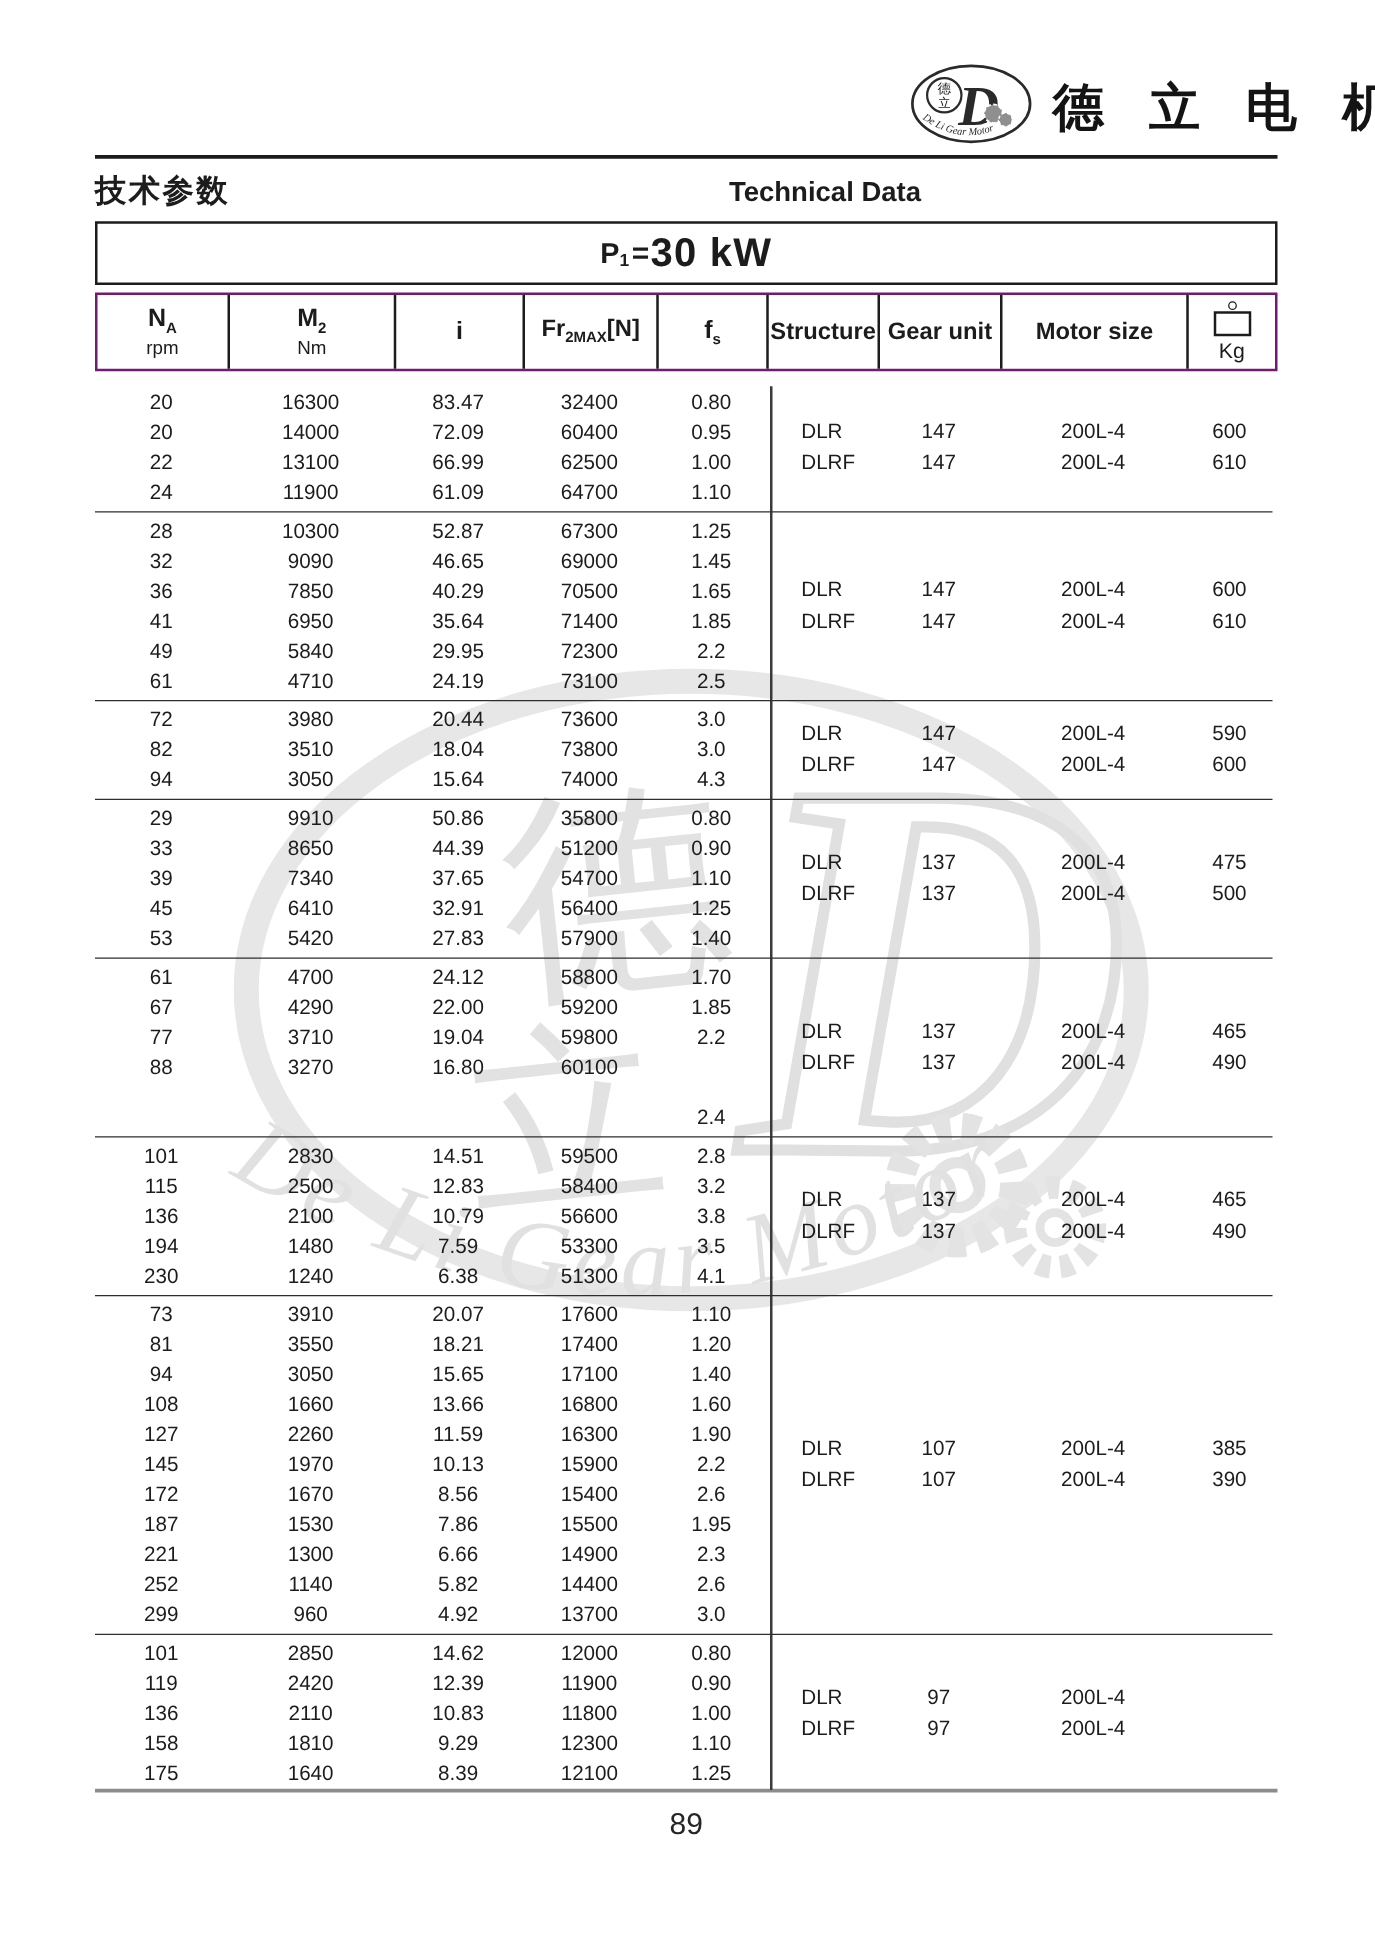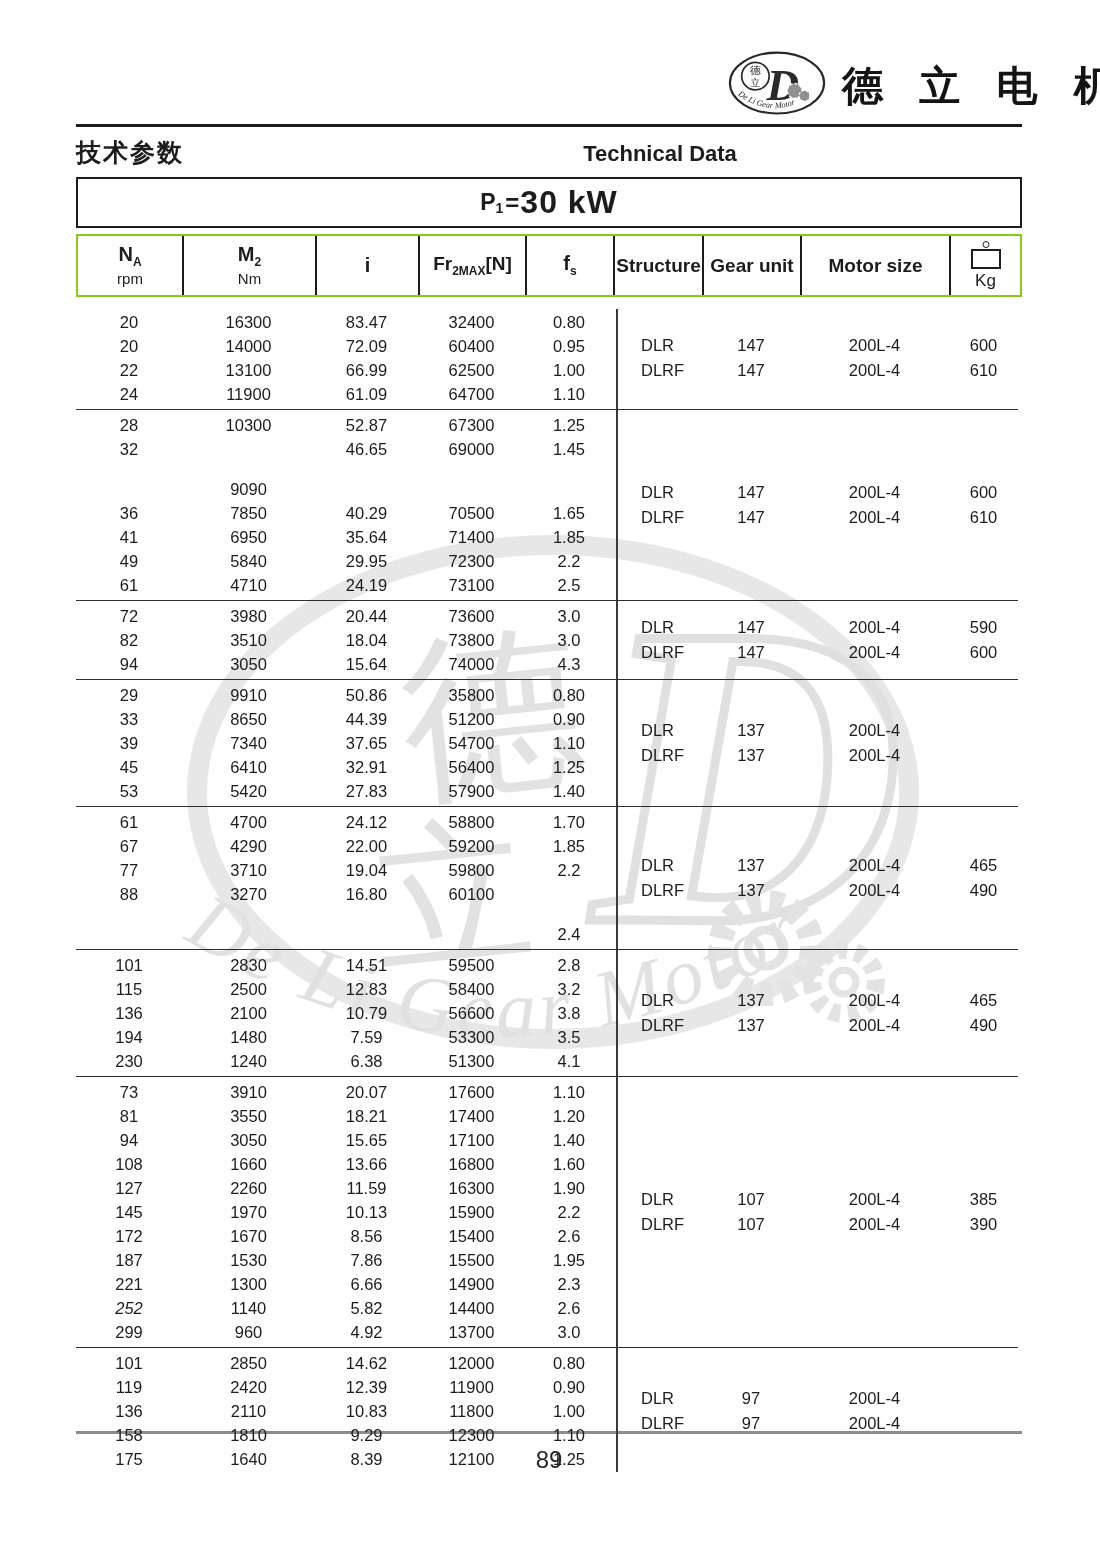--- a/index.html
+++ b/index.html
@@ -29,21 +29,21 @@
     border:2px solid #1c1c1c; display:flex; align-items:center; justify-content:center;
   }
   .power-sym { font-size:23px; font-weight:bold; }
   .power-sub { font-size:14px; font-weight:bold; position:relative; top:5px; }
   .power-eq  { font-size:24px; font-weight:bold; margin:0 1px 0 2px; }
   .power-val { font-size:32px; font-weight:bold; letter-spacing:1px; }
 
   
   .col-header {
     top:234px; left:76px; width:942px; height:59px;
-    border:2px solid #84cc16; display:grid;
+    border:2px solid #701a75; display:grid;
     grid-template-columns:106px 133px 103px 107px 88px 89px 98px 149px 69px;
   }
   .hcell {
     border-right:2px solid #1c1c1c;
     display:flex; flex-direction:column; align-items:center; justify-content:center; line-height:1.15;
   }
   .hcell:last-child { border-right:none; }
   .hmain { font-size:20px; font-weight:bold; }
   .hmain sub { font-size:12px; font-weight:bold; }
   .hunit { font-size:15px; }
@@ -202,21 +202,21 @@
         <div class="gearline">610</div>
       </div>
     </div>
     <div class="group">
       <div class="cell" style="grid-area: 1 / 1;">28</div>
       <div class="cell" style="grid-area: 1 / 2;">10300</div>
       <div class="cell" style="grid-area: 1 / 3;">52.87</div>
       <div class="cell" style="grid-area: 1 / 4;">67300</div>
       <div class="cell" style="grid-area: 1 / 5;">1.25</div>
       <div class="cell" style="grid-area: 2 / 1;">32</div>
-      <div class="cell" style="grid-area: 2 / 2; margin-top: 40px;">9090</div>
+      <div class="cell" style="grid-area: 2 / 2;">9090</div>
       <div class="cell" style="grid-area: 2 / 3;">46.65</div>
       <div class="cell" style="grid-area: 2 / 4;">69000</div>
       <div class="cell" style="grid-area: 2 / 5;">1.45</div>
       <div class="cell" style="grid-area: 3 / 1;">36</div>
       <div class="cell" style="grid-area: 3 / 2;">7850</div>
       <div class="cell" style="grid-area: 3 / 3;">40.29</div>
       <div class="cell" style="grid-area: 3 / 4;">70500</div>
       <div class="cell" style="grid-area: 3 / 5;">1.65</div>
       <div class="cell" style="grid-area: 4 / 1;">41</div>
       <div class="cell" style="grid-area: 4 / 2;">6950</div>
@@ -313,20 +313,24 @@
         <div class="gearline">DLR</div>
         <div class="gearline">DLRF</div>
       </div>
       <div class="gearcol" style="grid-area: 1 / 7 / 6;">
         <div class="gearline">137</div>
         <div class="gearline">137</div>
       </div>
       <div class="gearcol" style="grid-area: 1 / 8 / 6;">
         <div class="gearline">200L-4</div>
         <div class="gearline">200L-4</div>
+      </div>
+      <div class="gearcol" style="grid-area: 1 / 9 / 6;">
+        <div class="gearline">475</div>
+        <div class="gearline">500</div>
       </div>
     </div>
     <div class="group">
       <div class="cell" style="grid-area: 1 / 1;">61</div>
       <div class="cell" style="grid-area: 1 / 2;">4700</div>
       <div class="cell" style="grid-area: 1 / 3;">24.12</div>
       <div class="cell" style="grid-area: 1 / 4;">58800</div>
       <div class="cell" style="grid-area: 1 / 5;">1.70</div>
       <div class="cell" style="grid-area: 2 / 1;">67</div>
       <div class="cell" style="grid-area: 2 / 2;">4290</div>
@@ -442,21 +446,21 @@
       <div class="cell" style="grid-area: 8 / 1;">187</div>
       <div class="cell" style="grid-area: 8 / 2;">1530</div>
       <div class="cell" style="grid-area: 8 / 3;">7.86</div>
       <div class="cell" style="grid-area: 8 / 4;">15500</div>
       <div class="cell" style="grid-area: 8 / 5;">1.95</div>
       <div class="cell" style="grid-area: 9 / 1;">221</div>
       <div class="cell" style="grid-area: 9 / 2;">1300</div>
       <div class="cell" style="grid-area: 9 / 3;">6.66</div>
       <div class="cell" style="grid-area: 9 / 4;">14900</div>
       <div class="cell" style="grid-area: 9 / 5;">2.3</div>
-      <div class="cell" style="grid-area: 10 / 1; font-style: italic;">252</div>
+      <div class="cell" style="grid-area: 10 / 1;">252</div>
       <div class="cell" style="grid-area: 10 / 2;">1140</div>
       <div class="cell" style="grid-area: 10 / 3;">5.82</div>
       <div class="cell" style="grid-area: 10 / 4;">14400</div>
       <div class="cell" style="grid-area: 10 / 5;">2.6</div>
       <div class="cell" style="grid-area: 11 / 1;">299</div>
       <div class="cell" style="grid-area: 11 / 2;">960</div>
       <div class="cell" style="grid-area: 11 / 3;">4.92</div>
       <div class="cell" style="grid-area: 11 / 4;">13700</div>
       <div class="cell" style="grid-area: 11 / 5;">3.0</div>
       <div class="gearcol structure-col" style="grid-area: 1 / 6 / 12;">

